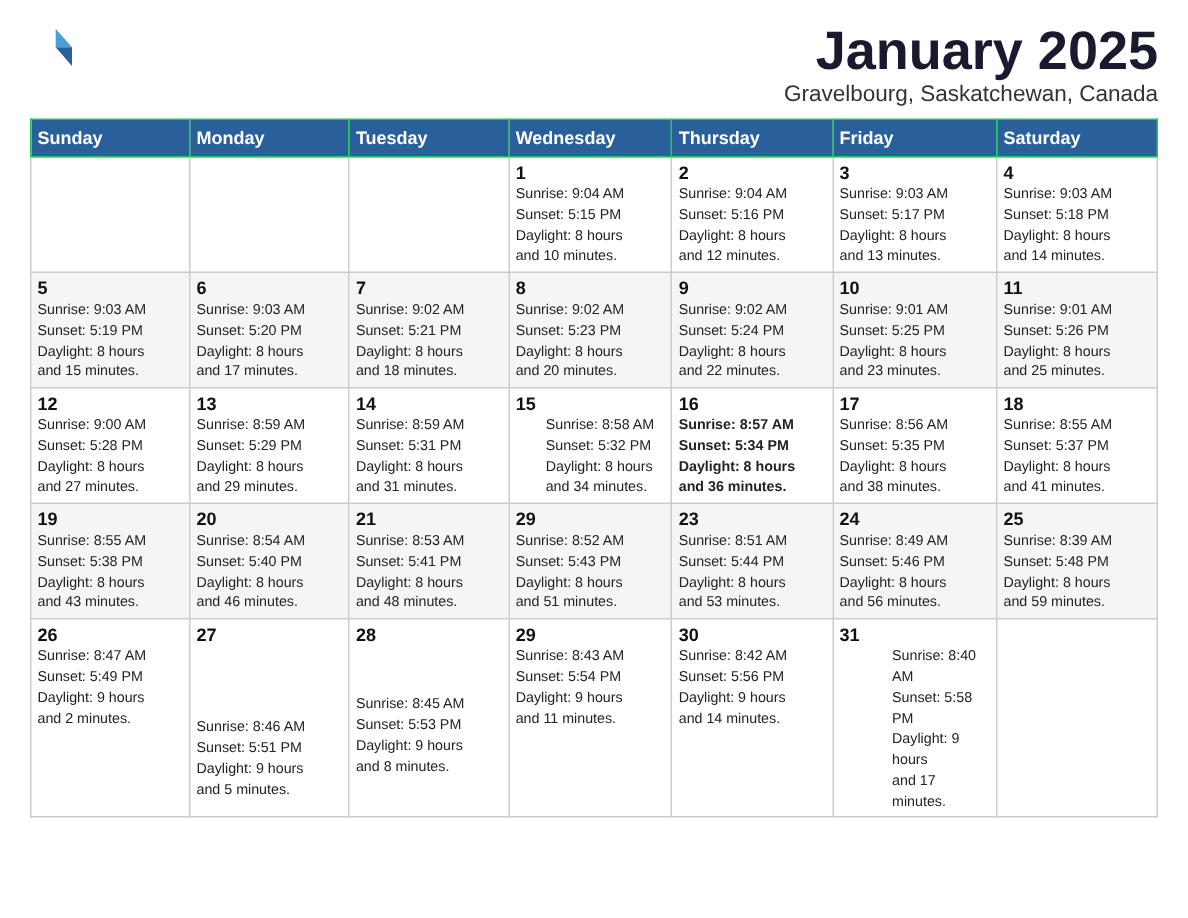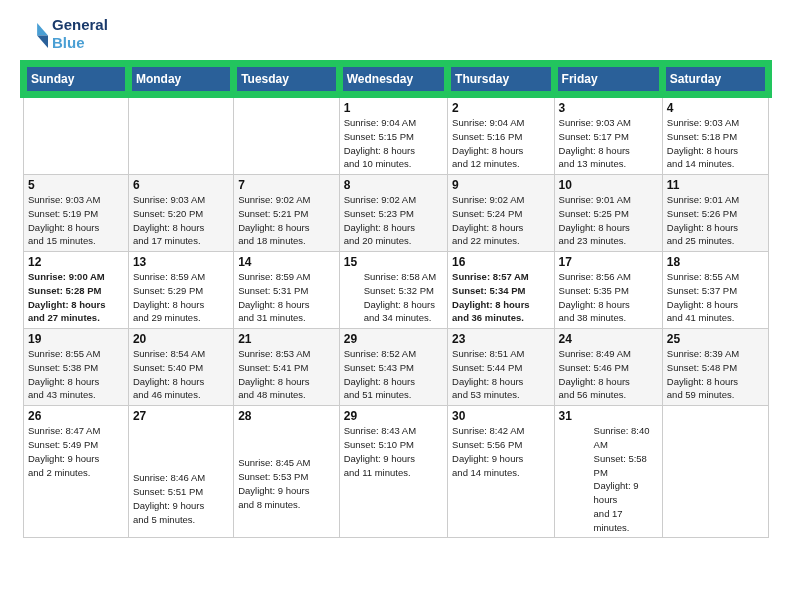--- a/index.html
+++ b/index.html
@@ -55,21 +55,21 @@
       border-collapse: collapse;
       border: 1px solid #ccc;
     }
     .calendar th {
       background: #2a6099;
       color: #fff;
       font-size: 12px;
       font-weight: bold;
       padding: 5px 4px;
       text-align: left;
-      border: 7px solid #22c55e;
+      border: 1px solid #22c55e;
     }
     .calendar td {
       vertical-align: top;
       border: 1px solid #ccc;
       padding: 3px 4px;
       width: 113px;
       min-height: 80px;
       background: #fff;
     }
     .calendar tr:nth-child(even) td {
@@ -93,24 +93,24 @@
 </head>
 <body>
 
 <div class="page">
   <div class="header">
     <div class="logo">
       <svg class="logo-icon" viewBox="0 0 36 36">
         <polygon points="22,4 36,20 22,20" fill="#4a9fd4"></polygon>
         <polygon points="22,20 36,20 36,36" fill="#2a6099"></polygon>
       </svg>
-      <div class="logo-text">
-        <div>General</div>
-        <div style="color:#4a9fd4">Blue</div>
-      </div>
+    </div>
+    <div class="title-block">
+      <div class="month-title">January 2025</div>
+      <div class="location">Gravelbourg, Saskatchewan, Canada</div>
     </div>
   </div>
 
   <table class="calendar">
     <thead>
       <tr>
       <th>Sunday</th>
           <th>Monday</th>
           <th>Tuesday</th>
           <th>Wednesday</th>
@@ -200,21 +200,21 @@
             <div class="day-num">11</div>
             <div class="day-info" style="white-space: pre-line;">Sunrise: 9:01 AM
 Sunset: 5:26 PM
 Daylight: 8 hours
 and 25 minutes.</div>
           </td>
         </tr>
         <tr>
           <td>
             <div class="day-num">12</div>
-            <div class="day-info" style="white-space: pre-line; font-weight: bold;">Sunrise: 9:00 AM
+            <div class="day-info" style="white-space: pre-line;">Sunrise: 9:00 AM
 Sunset: 5:28 PM
 Daylight: 8 hours
 and 27 minutes.</div>
           </td>
           <td>
             <div class="day-num">13</div>
             <div class="day-info" style="white-space: pre-line;">Sunrise: 8:59 AM
 Sunset: 5:29 PM
 Daylight: 8 hours
 and 29 minutes.</div>
@@ -324,21 +324,21 @@
           <td>
             <div class="day-num">28</div>
             <div class="day-info" style="white-space: pre-line; margin-top: 33px;">Sunrise: 8:45 AM
 Sunset: 5:53 PM
 Daylight: 9 hours
 and 8 minutes.</div>
           </td>
           <td>
             <div class="day-num">29</div>
             <div class="day-info" style="white-space: pre-line;">Sunrise: 8:43 AM
-Sunset: 5:10 PM
+Sunset: 5:54 PM
 Daylight: 9 hours
 and 11 minutes.</div>
           </td>
           <td>
             <div class="day-num">30</div>
             <div class="day-info" style="white-space: pre-line;">Sunrise: 8:42 AM
 Sunset: 5:56 PM
 Daylight: 9 hours
 and 14 minutes.</div>
           </td>

